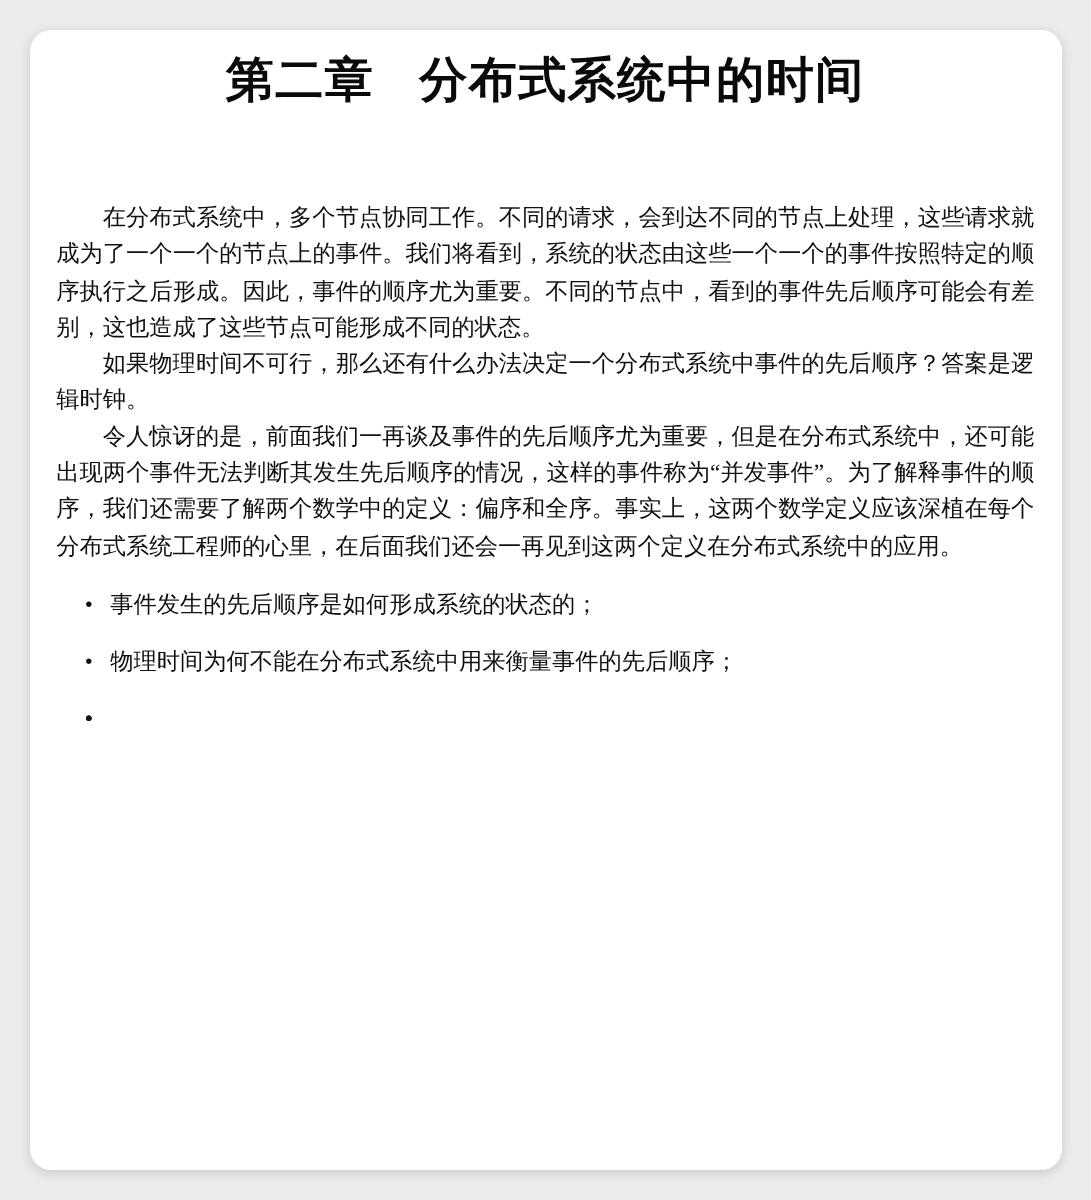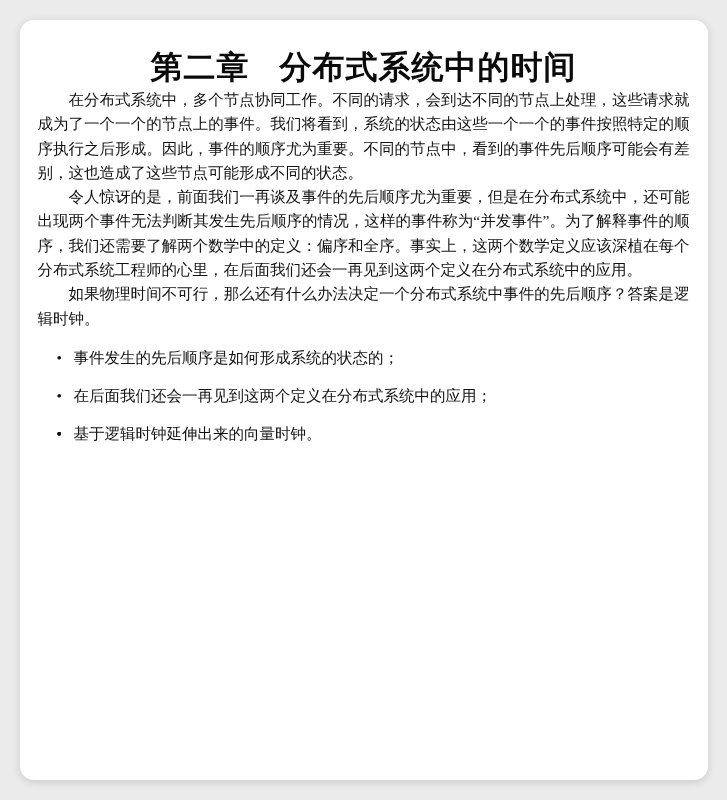--- a/index.html
+++ b/index.html
@@ -13,37 +13,38 @@
     -webkit-font-smoothing: antialiased;
   }
   .page-card {
     box-sizing: border-box;
     width: 688px;
     height: 760px;
     margin: 20px auto 0;
     background: #ffffff;
     border-radius: 14px;
     box-shadow: 0 2px 8px rgba(0,0,0,0.14);
-    padding: 26px 18px 0;
+    padding: 12px 18px 0;
     overflow: hidden;
   }
   .chapter-heading {
     margin: 0;
     text-align: center;
     font-size: 32px;
     line-height: 42px;
     font-weight: 700;
     color: #0a0a0a;
     letter-spacing: 1px;
     white-space: nowrap;
   }
   .chapter-heading .chapter-title {
     margin-left: 30px;
   }
   .body-text {
+    margin-top: 60px;
     font-size: 15.5px;
     line-height: 24.3px;
     text-align: justify;
   }
   .body-text p {
     margin: 0;
     text-indent: 2em;
   }
   .topics-intro {
     margin-top: 42px !important;
@@ -71,39 +72,38 @@
 <body>
 
 <main class="page-card">
 
   <h1 class="chapter-heading">
     <span class="chapter-label">第二章</span><span class="chapter-title">分布式系统中的时间</span>
   </h1>
 
   <section class="body-text">
     <p>在分布式系统中，多个节点协同工作。不同的请求，会到达不同的节点上处理，这些请求就成为了一个一个的节点上的事件。我们将看到，系统的状态由这些一个一个的事件按照特定的顺序执行之后形成。因此，事件的顺序尤为重要。不同的节点中，看到的事件先后顺序可能会有差别，这也造成了这些节点可能形成不同的状态。</p>
+    <p>如果物理时间不可行，那么还有什么办法决定一个分布式系统中事件的先后顺序？答案是逻辑时钟。</p>
     <p>令人惊讶的是，前面我们一再谈及事件的先后顺序尤为重要，但是在分布式系统中，还可能出现两个事件无法判断其发生先后顺序的情况，这样的事件称为“并发事件”。为了解释事件的顺序，我们还需要了解两个数学中的定义：偏序和全序。事实上，这两个数学定义应该深植在每个分布式系统工程师的心里，在后面我们还会一再见到这两个定义在分布式系统中的应用。</p>
-    <p>如果物理时间不可行，那么还有什么办法决定一个分布式系统中事件的先后顺序？答案是逻辑时钟。</p>
 
 
     <ul class="topic-list">
       <li class="topic-item">
         <span class="bullet-icon">•</span>
         <span>事件发生的先后顺序是如何形成系统的状态的；</span>
       </li>
       <li class="topic-item">
         <span class="bullet-icon">•</span>
-        <span>在后面我们还会一再见到这两个定义在分布式系统中的应用；</span>
+        <span>物理时间为何不能在分布式系统中用来衡量事件的先后顺序；</span>
       </li>
       <li class="topic-item">
         <span class="bullet-icon">•</span>
       </li>
       <li class="topic-item">
         <span class="bullet-icon">•</span>
       </li>
       <li class="topic-item">
         <span class="bullet-icon">•</span>
-        <span>基于逻辑时钟延伸出来的向量时钟。</span>
       </li>
     </ul>
   </section>
 
 </main>
 
 </body></html>

